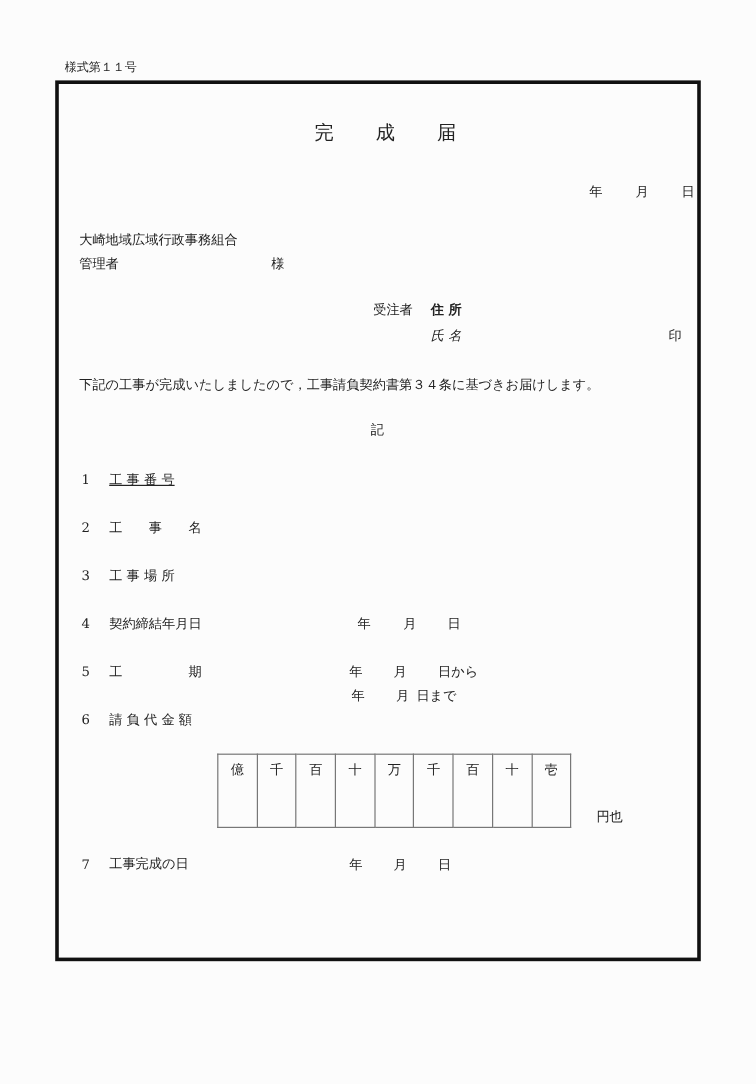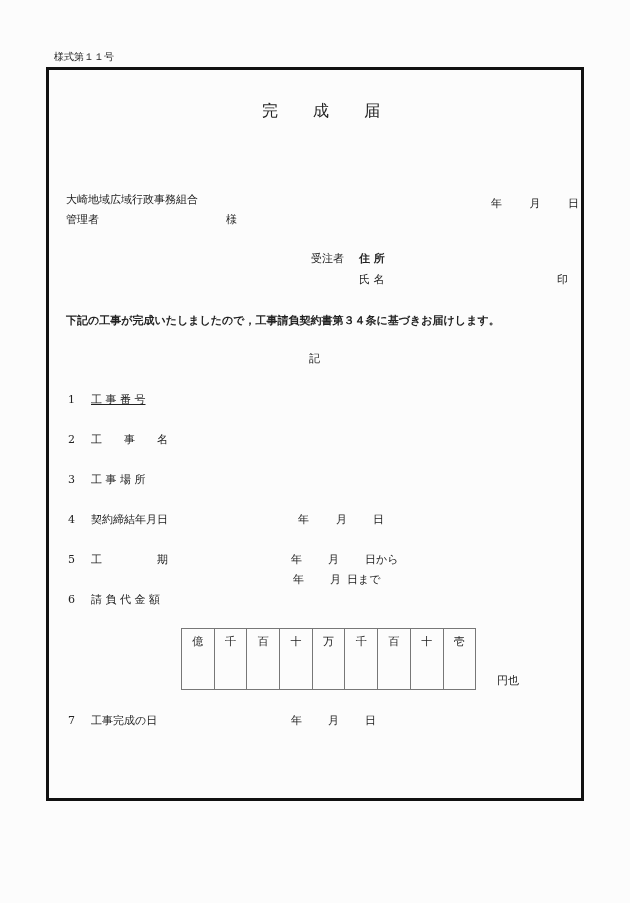--- a/index.html
+++ b/index.html
@@ -22,36 +22,36 @@
 <div class="abs" style="left:54px;top:52px;font-size:10px;">様式第１１号</div>
 
 <div class="frame"></div>
 
 <div class="abs title" style="left:262px;top:103px;font-size:16px;">
   <span>完</span>
   <span style="margin-left:30px;">成</span>
   <span style="margin-left:30px;">届</span>
 </div>
 
-<div class="abs" style="left:491px;top:154px;margin-top:44px;">
+<div class="abs" style="left:491px;top:154px;">
   <span>年</span>
   <span style="margin-left:24px;">月</span>
   <span style="margin-left:24px;">日</span>
 </div>
 
 <div class="abs" style="left:66px;top:194px;">大崎地域広域行政事務組合</div>
 <div class="abs" style="left:66px;top:214px;">管理者</div>
 <div class="abs" style="left:226px;top:214px;">様</div>
 
 <div class="abs" style="left:311px;top:253px;">受注者</div>
 <div class="abs" style="left:359px;top:253px;font-weight:bold;">住 所</div>
-<div class="abs" style="left:359px;top:274px;">氏 名</div>
+<div class="abs" style="left:359px;top:274px;font-style:italic;">氏 名</div>
 <div class="abs" style="left:557px;top:274px;">印</div>
 
-<div class="abs" style="left:66px;top:315px;font-weight:bold;">下記の工事が完成いたしましたので，工事請負契約書第３４条に基づきお届けします。</div>
+<div class="abs" style="left:66px;top:315px;">下記の工事が完成いたしましたので，工事請負契約書第３４条に基づきお届けします。</div>
 
 <div class="abs" style="left:309px;top:353px;">記</div>
 
 <div class="abs" style="left:68px;top:394px;">1</div>
 <div class="abs" style="left:91px;top:394px;text-decoration:underline;">工 事 番 号</div>
 
 <div class="abs" style="left:68px;top:434px;">2</div>
 <div class="abs" style="left:91px;top:434px;">工　　事　　名</div>
 
 <div class="abs" style="left:68px;top:474px;">3</div>

